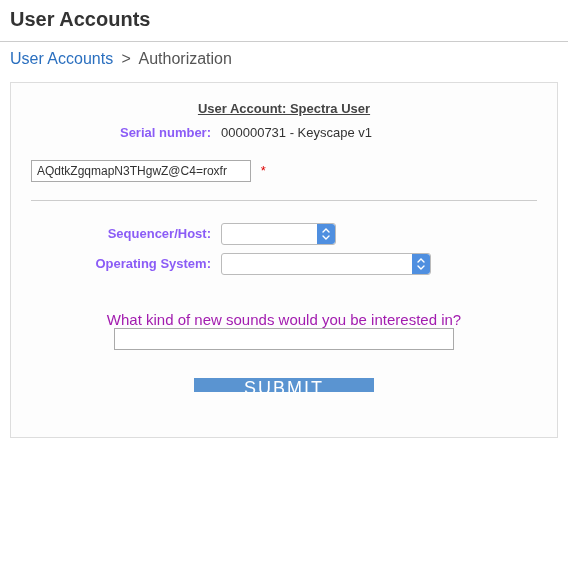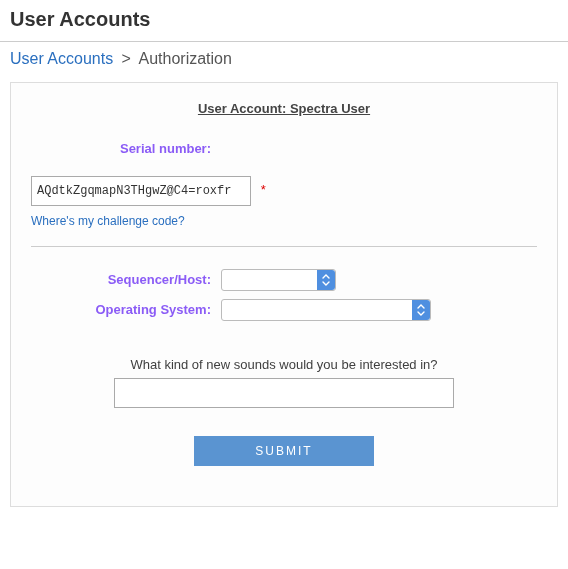--- a/index.html
+++ b/index.html
@@ -28,21 +28,21 @@
       margin: 0 10px 10px 10px;
       border: 1px solid #ddd;
       background: #fdfdfd;
       padding: 18px 20px 40px 20px;
     }
     .section-title {
       text-align: center;
       font-weight: bold;
       text-decoration: underline;
       color: #444;
-      margin-bottom: 22px;
+      margin-bottom: 6px;
       font-size: 13px;
     }
     .form-row {
       display: flex;
       align-items: flex-start;
       margin-bottom: 16px;
     }
     .form-label {
       width: 190px;
       text-align: right;
@@ -50,23 +50,23 @@
       font-weight: bold;
       color: #8b5cf6;
       font-size: 13px;
       line-height: 22px;
       white-space: nowrap;
     }
     .form-field { flex: 1; min-width: 0; }
     .value-text { line-height: 22px; color: #333; }
     input[type="text"] {
       border: 1px solid #aaa;
-      height: 30px;
+      height: 22px;
       padding: 2px 5px;
-      font-family: Liberation Mono, monospace;
+      font-family: Liberation Sans, sans-serif;
       font-size: 12px;
       color: #333;
     }
     .challenge-input { width: 220px; }
     .req { color: #d00; margin-left: 6px; }
     .help-link {
       color: #2a6fbf;
       text-decoration: none;
       display: inline-block;
       margin-top: 8px;
@@ -104,37 +104,37 @@
       border-top-right-radius: 3px;
       border-bottom-right-radius: 3px;
       pointer-events: none;
     }
     .select-btn svg { position: absolute; top: 50%; left: 50%; transform: translate(-50%,-50%); }
     .w-small { width: 90px; }
     .w-med { width: 210px; }
     .w-mid { width: 115px; }
     .tight .form-row { margin-bottom: 8px; }
     .question-block { text-align: center; margin-top: 36px; }
-    .question-text { color: #404040; margin-bottom: 6px; font-size: 13px; }
+    .question-text { color: #a21caf; font-size: 15px; }
     .sounds-input {
       width: 340px;
       height: 24px;
       border: 1px solid #aaa;
       padding: 2px 5px;
       font-family: inherit;
       font-size: 12px;
     }
     .submit-row { text-align: center; margin-top: 28px; }
     .submit-btn {
       background: #5a94d1;
       color: #fff;
       border: none;
       width: 180px;
-      height: 30px;
-      font-size: 12px;
+      height: 14px;
+      font-size: 18px;
       letter-spacing: 2px;
       cursor: pointer;
       font-family: inherit;
     }
   </style>
 </head>
 <body>
 
 <h1 class="page-title">User Accounts</h1>
 
@@ -143,28 +143,30 @@
   <span class="sep">&gt;</span>
   <span class="current">Authorization</span>
 </div>
 
 <div class="panel">
 
   <div class="section-title">User Account: Spectra User</div>
 
   <div class="form-row">
     <div class="form-label">Serial number:</div>
+    <div class="form-field">
+      <span class="value-text">000000731 - Keyscape v1</span>
+    </div>
   </div>
 
   <div class="form-row">
     <div class="form-field">
       <input type="text" class="challenge-input" value="AQdtkZgqmapN3THgwZ@C4=roxfr" style="">
       <span class="req">*</span>
       <br>
-      <a href="#" class="help-link">Where's my challenge code?</a>
     </div>
   </div>
 
   <hr class="divider">
 
   <div class="tight">
 
     <div class="form-row">
       <div class="form-label">Sequencer/Host:</div>
       <div class="form-field">

